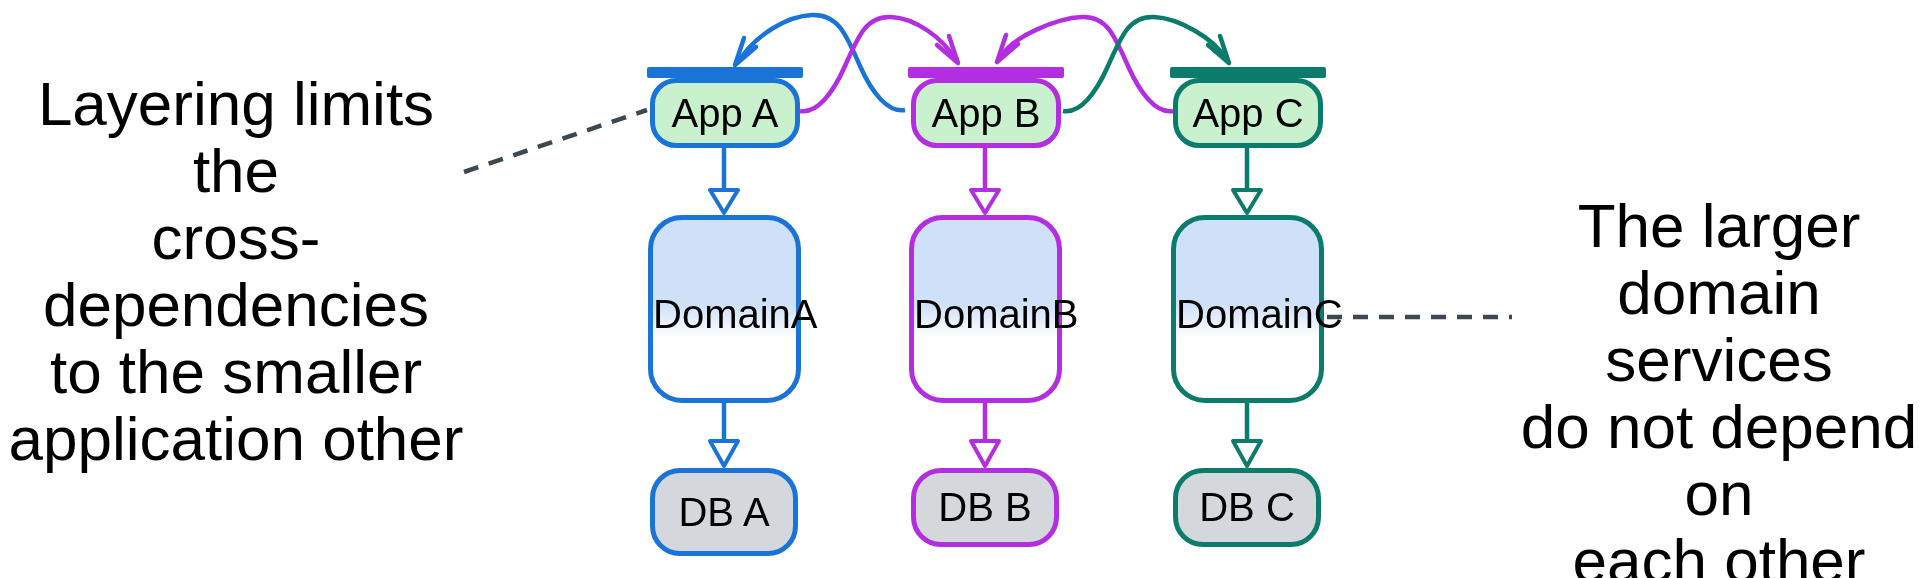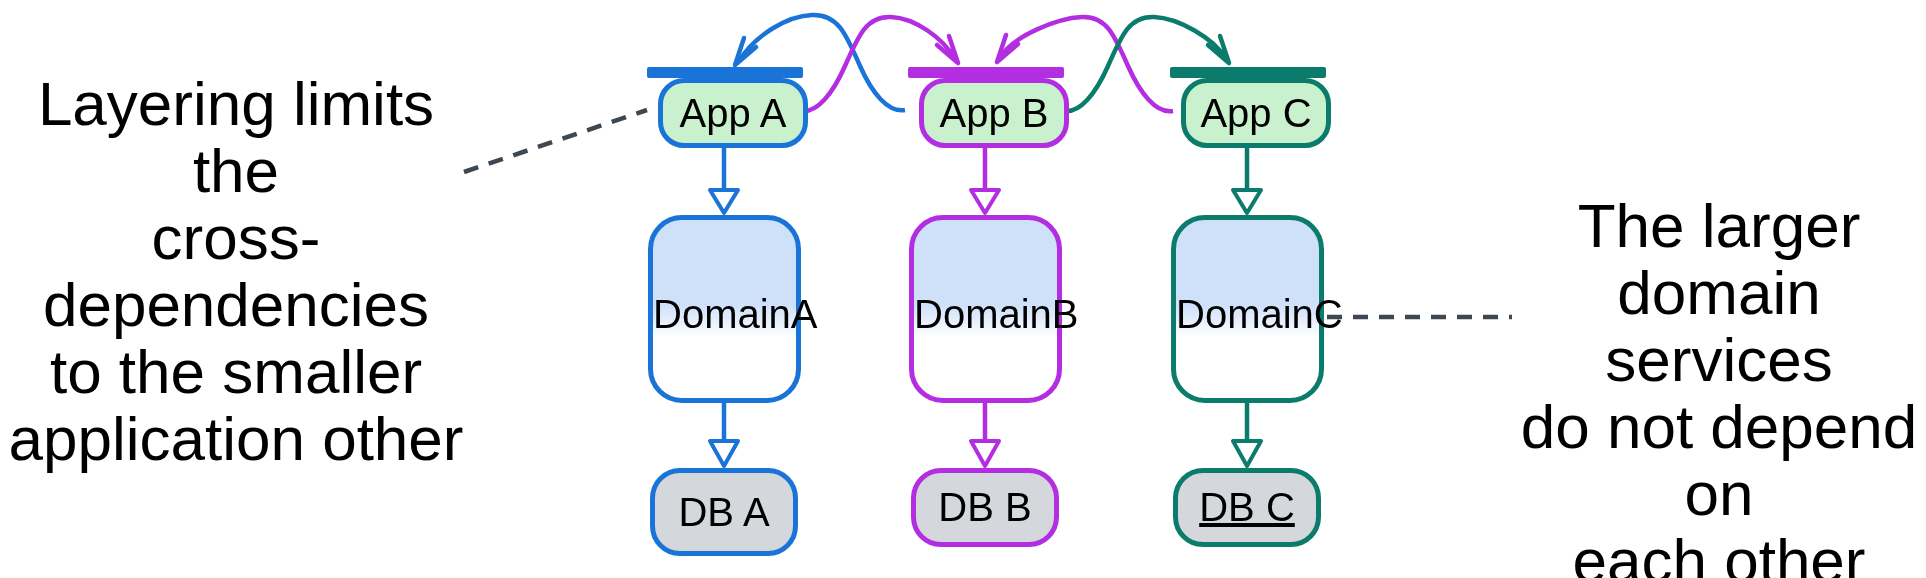--- a/index.html
+++ b/index.html
@@ -17,21 +17,21 @@
   .edge{fill:none; stroke:var(--c); stroke-width:4.5;}
   .vee{fill:none; stroke:var(--c); stroke-width:4.5; stroke-linejoin:round; stroke-linecap:round;}
   .tri{fill:#ffffff; stroke:var(--c); stroke-width:4; stroke-linejoin:round;}
   .dash{fill:none; stroke:var(--annotation-line); stroke-width:4.5; stroke-dasharray:15 11; stroke-linecap:butt;}
   .node{
     position:absolute; box-sizing:border-box;
     display:flex; align-items:center; justify-content:center;
     color:var(--text); font-size:40px; white-space:nowrap;
   }
   .bar{position:absolute; height:11px; background:var(--c); border-radius:2px;}
-  .app{background:var(--app-fill); border:5px solid var(--c); border-radius:26px;margin-left:8px;}
+  .app{background:var(--app-fill); border:5px solid var(--c); border-radius:26px;}
   .domain{
     background:linear-gradient(180deg, var(--domain-fill) 0%, var(--domain-fill) 48%, #ffffff 66%);
     border:5px solid var(--c); border-radius:34px;
     flex-direction:row; justify-content:flex-start;
     padding-top:10px; line-height:51px;
   }
   .db{background:var(--db-fill); border:5px solid var(--c); border-radius:30px;}
   .note{
     position:absolute; color:var(--text);
     font-size:62px; line-height:67px; text-align:center;
@@ -104,21 +104,21 @@
   </div>
 
   <div class="bar" style="left: 1170px; top: 67px; width: 156px; --c: #0b7c6c;"></div>
   <div class="node app" style="left: 1173px; top: 78px; width: 150px; height: 70px; align-items: center; --c: #0b7c6c;">
     <span>App C</span>
   </div>
   <div class="node domain" style="left: 1171px; top: 215px; width: 153px; height: 188px; --c: #0b7c6c;">
     <span>Domain</span>
     <span>C</span>
   </div>
-  <div class="node db" style="left: 1173px; top: 468px; width: 148px; height: 79px; text-decoration: underline; --c: #0b7c6c;">
+  <div class="node db" style="left: 1173px; top: 468px; width: 148px; height: 79px; --c: #0b7c6c;">
     <span>DB C</span>
   </div>
 
   <div class="note" style="left:0px;top:70px;width:472px;">
     <div>Layering limits the</div>
     <div>cross-dependencies</div>
     <div>to the smaller</div>
     <div>application other</div>
   </div>
 

